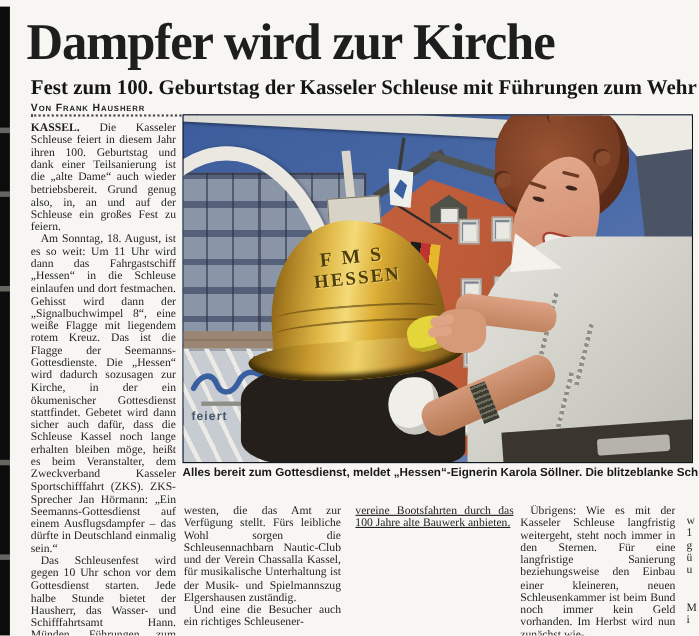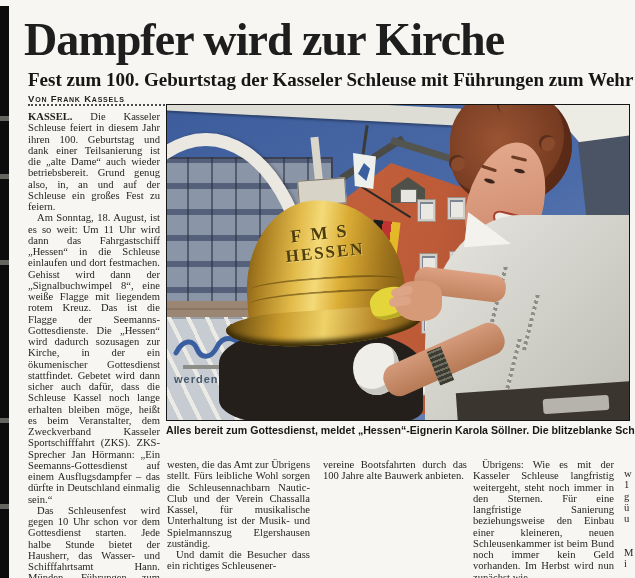--- a/index.html
+++ b/index.html
@@ -22,21 +22,21 @@
   .byline-rule{left:28px;top:104px;width:152px;height:0;border-bottom:2px dotted #4a4a4a;}
 
   
   .col{font-size:10.6px;line-height:11.25px;text-align:justify;overflow:hidden;}
   .col p{margin:0;}
   .col p.indent{text-indent:9px;}
   .lead{font-weight:bold;}
   .crosshead{font-style:italic;font-weight:bold;font-size:11.5px;margin:5px 0 3px 0;}
   .col1{left:28px;top:111px;width:132px;height:467px;}
   .col2{left:167px;top:459px;width:143px;height:119px;}
-  .col3{left:323px;top:459px;width:144px;height:119px;}
+  .col3{left:323px;top:459px;width:144px;height:119px;text-decoration:underline;}
   .col4{left:473px;top:459px;width:141px;height:119px;}
   .col5{left:624px;top:468px;width:11px;height:110px;overflow:hidden;}
   .col5 div{height:11.25px;font-size:10.6px;}
 
   
   .caption{left:166px;top:424px;width:469px;font-family:"Liberation Sans",sans-serif;
            font-weight:bold;font-size:10.6px;line-height:13px;color:#181818;}
   .caption .l1{white-space:nowrap;overflow:hidden;display:block;}
 
   
@@ -169,21 +169,21 @@
   <div class="abs scan-bar">
     <div class="mark" style="top:110px"></div>
     <div class="mark" style="top:168px"></div>
     <div class="mark" style="top:254px"></div>
     <div class="mark" style="top:412px"></div>
     <div class="mark" style="top:498px"></div>
   </div>
 
   <div class="abs headline">Dampfer wird zur Kirche</div>
   <div class="abs subhead">Fest zum 100. Geburtstag der Kasseler Schleuse mit Führungen zum Wehr und Bootsfahrten</div>
-  <div class="abs byline">Von Frank Kassels</div>
+  <div class="abs byline">Von Frank Hausherr</div>
   <div class="abs byline-rule"></div>
 
   <div class="abs col col1">
     <p><span class="lead">KASSEL.</span><span> Die Kasseler Schleuse feiert in diesem Jahr ihren 100. Geburtstag und dank einer Teilsanierung ist die „alte Dame“ auch wieder betriebsbereit. Grund genug also, in, an und auf der Schleuse ein großes Fest zu feiern.</span></p>
     <p class="indent">Am Sonntag, 18. August, ist es so weit: Um 11 Uhr wird dann das Fahrgastschiff „Hessen“ in die Schleuse einlaufen und dort festmachen. Gehisst wird dann der „Signalbuchwimpel 8“, eine weiße Flagge mit liegendem rotem Kreuz. Das ist die Flagge der Seemanns-Gottesdienste. Die „Hessen“ wird dadurch sozusagen zur Kirche, in der ein ökumenischer Gottesdienst stattfindet. Gebetet wird dann sicher auch dafür, dass die Schleuse Kassel noch lange erhalten bleiben möge, heißt es beim Veranstalter, dem Zweckverband Kasseler Sportschifffahrt (ZKS). ZKS-Sprecher Jan Hörmann: „Ein Seemanns-Gottesdienst auf einem Ausflugsdampfer – das dürfte in Deutschland einmalig sein.“</p>
     <p class="indent">Das Schleusenfest wird gegen 10 Uhr schon vor dem Gottesdienst starten. Jede halbe Stunde bietet der Hausherr, das Wasser- und Schifffahrtsamt Hann. Münden, Führungen zum Wehr an. Vorausset-</p>
   </div>
 
   <div class="abs photo">
     <div class="sky"></div>
@@ -254,34 +254,34 @@
     <div class="lower-arm"></div>
     <div class="watch"></div>
 
     <div class="shop"></div>
     <div class="shop-bars"></div>
     <div class="shop-ihnen">Ihnen</div>
     <svg class="shop-script" width="72" height="26" viewBox="0 0 72 26">
       <path d="M3 18 C10 4, 20 4, 24 14 S 38 24, 44 12 S 60 2, 69 10" fill="none" stroke="#3a5fa0" stroke-width="5" stroke-linecap="round"></path>
     </svg>
     <div class="shop-smalltext"></div>
-    <div class="shop-pils">werden</div>
+    <div class="shop-pils">feiert</div>
     <div class="shop-logo"></div>
 
     <div class="bottom-dark"></div>
     <div class="bottom-light"></div>
   </div>
 
   <div class="abs caption">
     <span class="l1">Alles bereit zum Gottesdienst, meldet „Hessen“-Eignerin Karola Söllner. Die blitzeblanke Schiffsglocke</span>
   </div>
 
   <div class="abs col col2">
-    <p>westen, die das Amt zur Übrigens stellt. Fürs leibliche Wohl sorgen die Schleusennachbarn Nautic-Club und der Verein Chassalla Kassel, für musikalische Unterhaltung ist der Musik- und Spielmannszug Elgershausen zuständig.</p>
-    <p class="indent">Und damit die Besucher dass ein richtiges Schleusener-</p>
+    <p>westen, die das Amt zur Verfügung stellt. Fürs leibliche Wohl sorgen die Schleusennachbarn Nautic-Club und der Verein Chassalla Kassel, für musikalische Unterhaltung ist der Musik- und Spielmannszug Elgershausen zuständig.</p>
+    <p class="indent">Und eine die Besucher auch ein richtiges Schleusener-</p>
   </div>
   <div class="abs col col3">
     <p>vereine Bootsfahrten durch das 100 Jahre alte Bauwerk anbieten.</p>
   </div>
   <div class="abs col col4">
     <p class="indent">Übrigens: Wie es mit der Kasseler Schleuse langfristig weitergeht, steht noch immer in den Sternen. Für eine langfristige Sanierung beziehungsweise den Einbau einer kleineren, neuen Schleusenkammer ist beim Bund noch immer kein Geld vorhanden. Im Herbst wird nun zunächst wie-</p>
   </div>
   <div class="abs col5">
     <div>w</div>
     <div>1</div>

